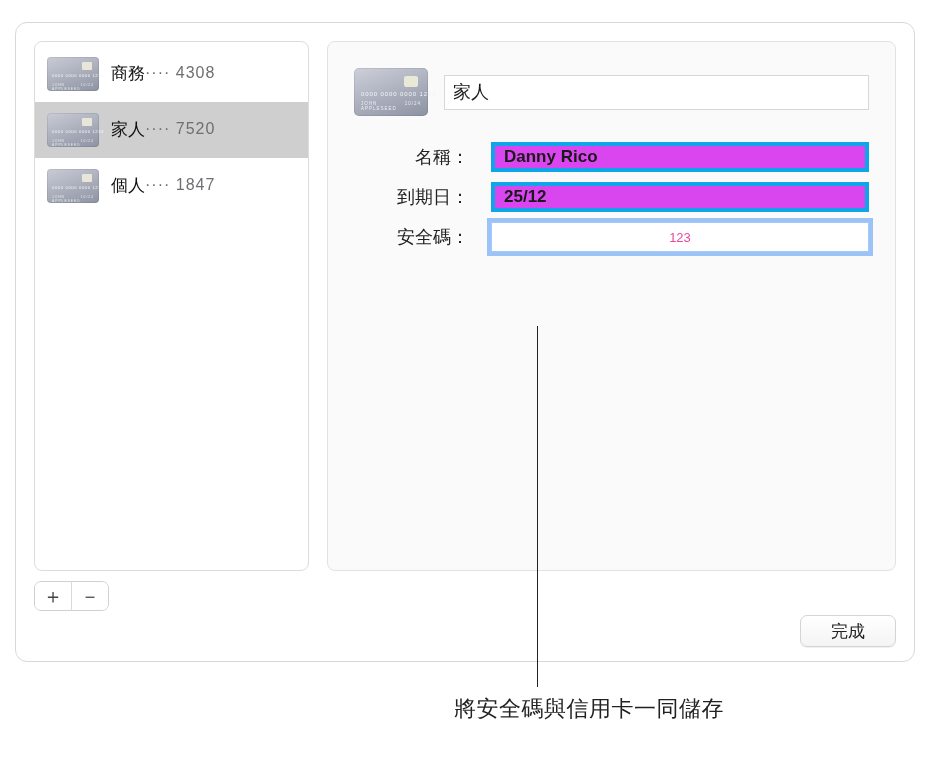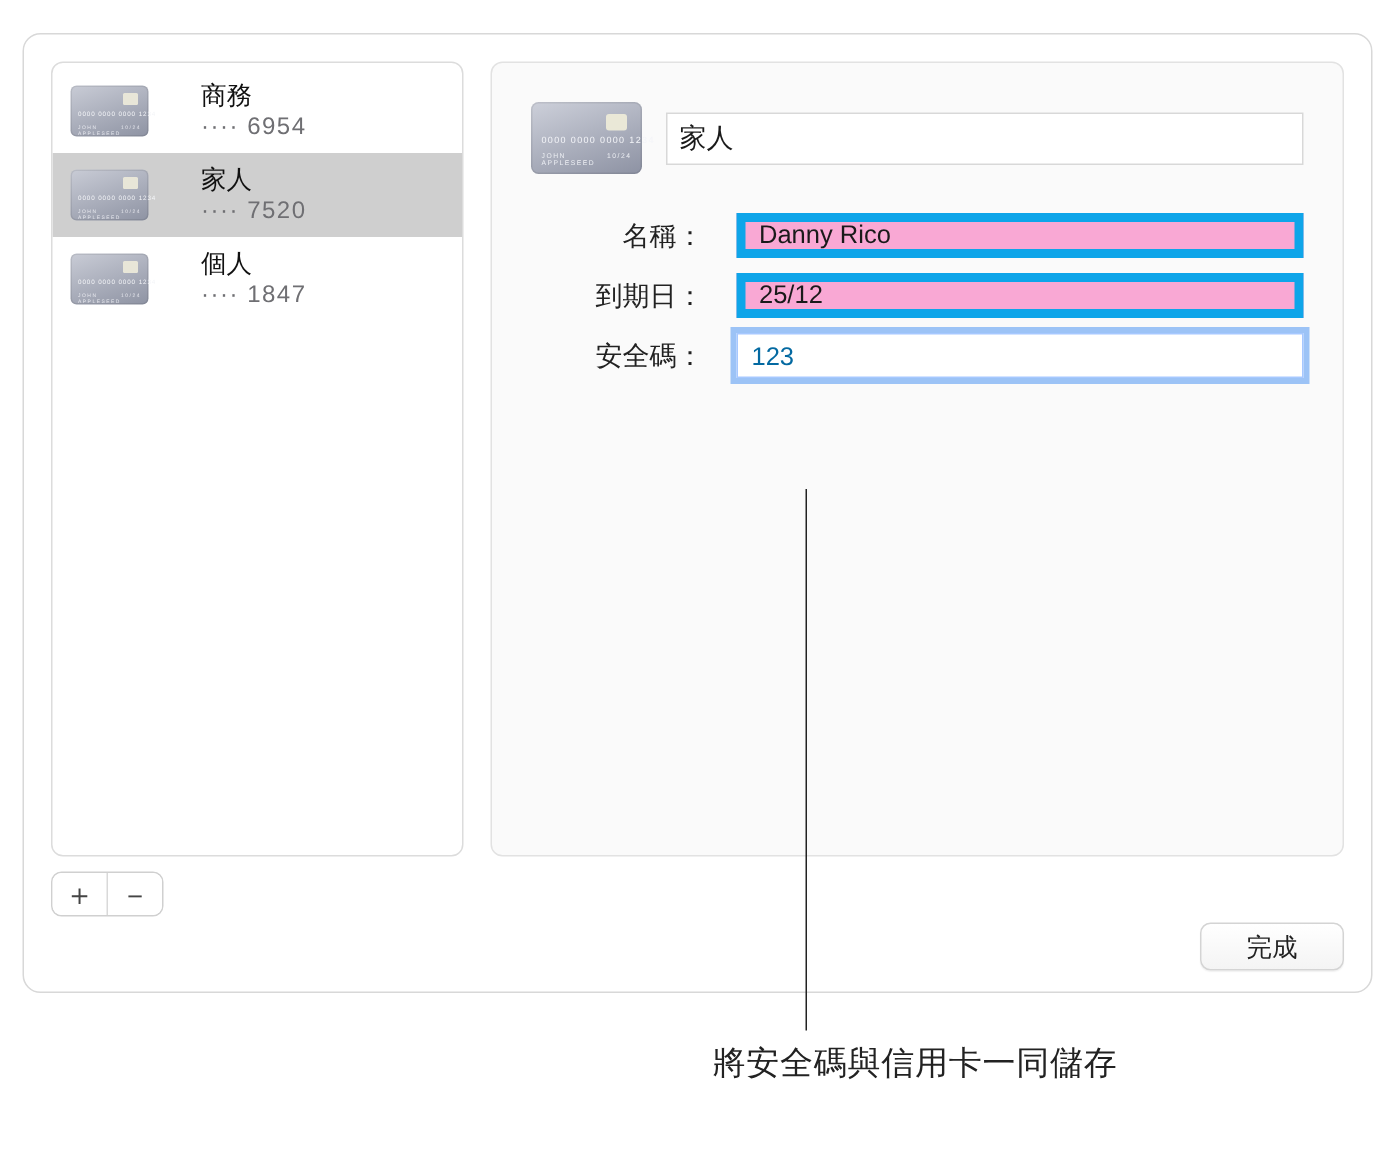--- a/index.html
+++ b/index.html
@@ -47,21 +47,21 @@
     position:absolute; left:5px; right:5px; top:16px;
     height:5px;
     color:#f4f5f8; font-size:4.2px; letter-spacing:0.6px;
     white-space:nowrap; line-height:5px;
   }
   .card-icon .line2 {
     position:absolute; left:5px; bottom:4px; right:5px;
     height:4px; color:#e8e9ef; font-size:3.3px; letter-spacing:1px;
     display:flex; justify-content:space-between;
   }
-  .card-text { display:flex; flex-direction:column; line-height:1.25;margin-left:23px; }
+  .card-text { display:flex; flex-direction:row; line-height:1.25; }
   .card-title { font-size:17px; color:#111; }
   .card-sub { font-size:16px; color:#6f6f73; letter-spacing:1px; }
 
   .add-remove {
     margin-top: 10px;
     display:inline-flex;
     border:1px solid #d0d0d0;
     border-radius: 7px;
     height:30px;
     overflow:hidden;
@@ -108,36 +108,38 @@
 
   .form-rows { display:flex; flex-direction:column; gap:10px; }
   .form-row { display:flex; align-items:center; }
   .form-label {
     width:115px; text-align:right;
     font-size:18px; color:#222;
     margin-right:22px;
   }
   .form-input {
     flex:1; height:30px;
-    border:6px solid #0ea5e9; background:#f9a8d4;
+    border:4px solid #0ea5e9; background:#d946ef;
     font-size:17px; color:#1a1a1a;
     padding: 3px 9px;
+    font-weight: bold;
   }
   .form-input.masked { letter-spacing:2px; font-size:14px; }
   .sel-wrap { position:relative; flex:1; }
   .sel-highlight {
     position:absolute; left:1px; top:1px; bottom:1px;
     width:40px; background:#b8d3f6; pointer-events:none;
   }
   .sel-text {
-    position:relative; z-index:1; font-size:17px; color:#0369a1;
+    position:relative; z-index:1; font-size:13px; color:#ec4899;
     padding:4px 9px; height:30px; line-height:22px;
     border:1px solid #a6c8ff;
     box-shadow: 0 0 0 4px #9cc3f6;
     background:#fff;
+    text-align:center;
   }
 
   .done-btn {
     position:absolute; right:18px; bottom:14px;
     height:32px; min-width:78px;
     padding: 0 30px;
     border:1px solid #d4d4d4; border-radius:7px;
     background: linear-gradient(#ffffff,#f4f4f4);
     font-size:17px; color:#222;
     cursor:pointer;
@@ -148,21 +150,21 @@
   .callout-line {
     position:absolute;
     left:537px;
     top:326px;
     width:1px;
     height:361px;
     background:#222;
   }
   .callout-text {
     position:absolute;
-    left:475px; top:693px;
+    left:454px; top:693px;
     width:400px;
     font-size:22px;
     color:#222;
     line-height:1.45;
     letter-spacing:0.5px;
   }
 </style>
 </head>
 <body>
 
@@ -174,21 +176,21 @@
         <div class="card-icon">
           <div class="chip"></div>
           <div class="num">0000 0000 0000 1234</div>
           <div class="line2">
               <span>JOHN APPLESEED</span>
               <span>10/24</span>
             </div>
         </div>
         <div class="card-text">
           <span class="card-title">商務</span>
-          <span class="card-sub">···· 6954</span>
+          <span class="card-sub">···· 4308</span>
         </div>
       </div>
       <div class="card-item selected">
         <div class="card-icon">
           <div class="chip"></div>
           <div class="num">0000 0000 0000 1234</div>
           <div class="line2">
               <span>JOHN APPLESEED</span>
               <span>10/24</span>
             </div>

